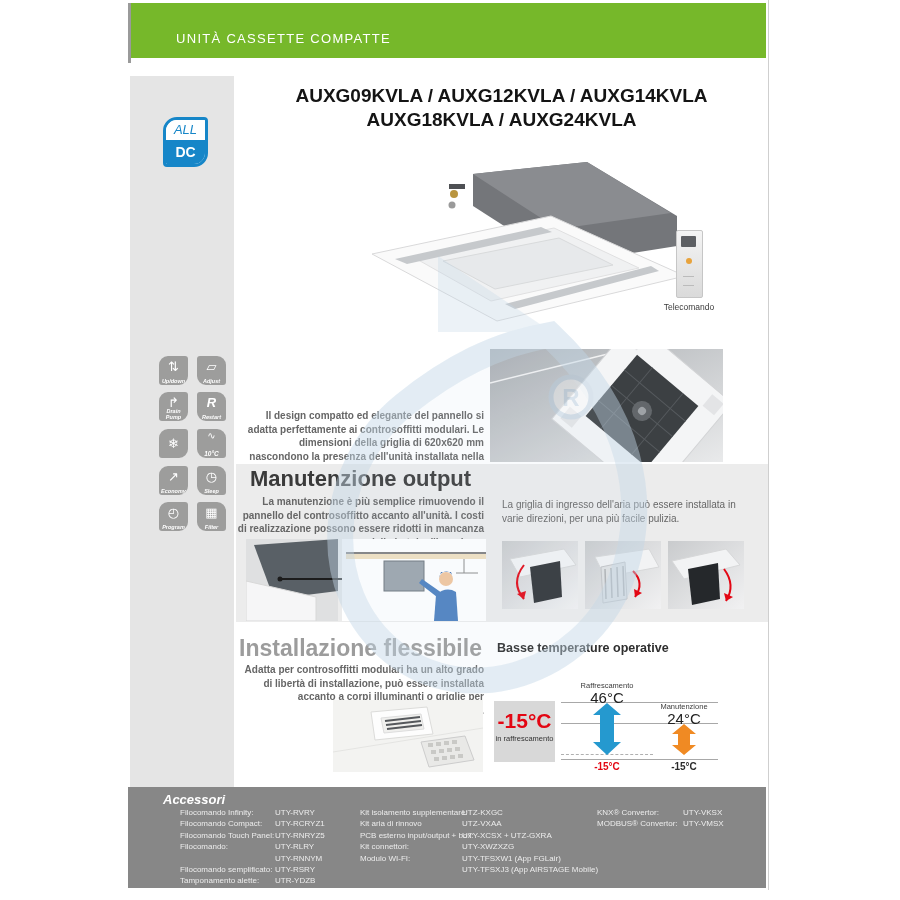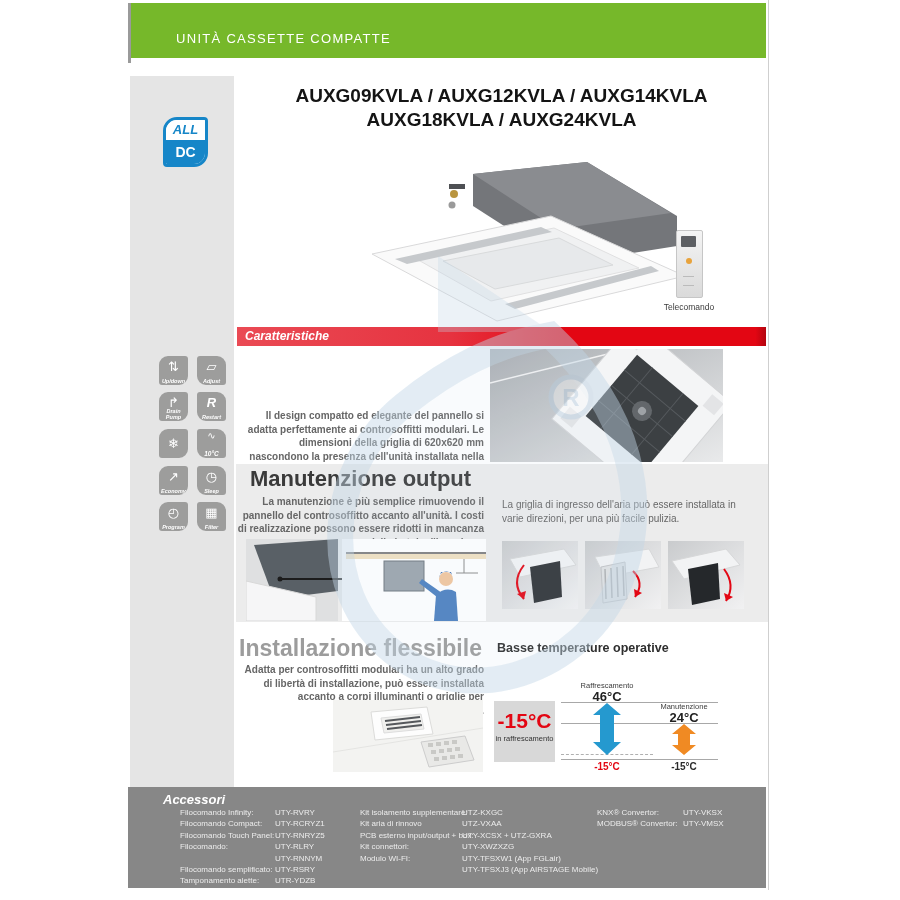--- a/index.html
+++ b/index.html
@@ -10,21 +10,21 @@
   
   .green-bar{left:131px;top:3px;width:635px;height:55px;background:#76b82a;}
   .green-edge{left:128px;top:3px;width:3px;height:60px;background:#9a9a9a;}
   .green-label{left:176px;top:31px;font-size:13px;color:#fff;letter-spacing:1.3px;}
   .right-rule{left:768px;top:0;width:1px;height:890px;background:#cfcfcf;}
 
   
   .sidebar{left:130px;top:76px;width:104px;height:711px;background:#e5e5e5;}
   .alldc{left:163px;top:117px;width:45px;height:50px;background:#fff;
          border:3px solid #1686c8;border-radius:14px 4px 14px 4px;overflow:hidden;box-sizing:border-box;}
-  .alldc .all{display:block;text-align:center;font-size:13px;line-height:20px;font-weight:bold;
+  .alldc .all{display:block;text-align:center;font-size:13px;line-height:20px;font-weight:normal;
               font-style:italic;color:#1686c8;background:#fff;}
   .alldc .dc{display:block;text-align:center;font-size:14px;line-height:24px;font-weight:bold;
              color:#fff;background:#1686c8;}
 
   
   .ficon{width:29px;height:29px;background:#9d9d9c;color:#fff;text-align:center;overflow:hidden;}
   .ficon.c1{border-radius:9px 3px 9px 3px;}
   .ficon.c2{border-radius:3px 9px 3px 9px;}
   .ficon .glyph{display:block;font-size:13px;line-height:22px;}
   .ficon .ilabel{position:absolute;left:0;right:0;bottom:1px;font-size:5.5px;font-style:italic;
@@ -63,21 +63,21 @@
 
   
   .lt-head{left:497px;top:641px;width:240px;font-size:12.5px;font-weight:bold;color:#2e2e2e;}
   .lt-box{left:494px;top:701px;width:61px;height:61px;background:#d8d8d8;text-align:center;}
   .lt-box .v{display:block;margin-top:9px;font-size:21px;font-weight:bold;color:#e30613;line-height:22px;}
   .lt-box .c{display:block;font-size:7.5px;color:#333;margin-top:2px;}
   .gline{height:1px;background:#a8a8a8;}
   .gline.dash{background:none;border-top:1px dashed #b0b0b0;height:0;}
   .cl{position:absolute;text-align:center;}
   .lab-s{font-size:7.5px;color:#3c3c3c;}
-  .lab-b{font-size:13px;font-weight:bold;color:#222;}
+  .lab-b{font-size:15px;font-weight:normal;color:#222;}
   .lab-min{font-size:10px;font-weight:bold;}
 
   
   .footer{left:128px;top:787px;width:638px;height:101px;background:#878787;color:#ececec;}
   .footer .acc-h{position:absolute;left:35px;top:5px;font-size:13px;font-weight:bold;
                  font-style:italic;color:#fff;}
   .acc-col{position:absolute;top:20px;font-size:8px;line-height:11.4px;white-space:nowrap;}
   .acc-col .lab{display:inline-block;}
   .acc-col.c1{left:35px;margin-left:17px;}  .acc-col.c1 .lab{width:95px;}
   .acc-col.c2{left:232px;} .acc-col.c2 .lab{width:102px;}
@@ -163,23 +163,20 @@
     </svg>
   </div>
 
   <div class="abs remote">
     <span class="disp"></span>
     <span class="btn"></span>
     <span class="keys"></span>
   </div>
   <div class="abs remote-label">Telecomando</div>
 
-  <div class="abs red-bar">
-    <span>Caratteristiche</span>
-  </div>
 
   <div class="abs body-txt ra" style="left:237px;top:409px;width:247px;">Il design compatto ed elegante del pannello si adatta perfettamente ai controsoffitti modulari. Le dimensioni della griglia di 620x620 mm nascondono la presenza dell'unità installata nella stanza.</div>
   <div class="abs photo" style="left:490px;top:349px;width:233px;height:113px;">
     <svg width="233" height="113" viewBox="0 0 233 113">
       <defs>
           <linearGradient id="g1" x1="0" y1="0" x2="1" y2="1">
         <stop offset="0" stop-color="#a9adb1"></stop>
             <stop offset="1" stop-color="#e9eaeb"></stop>
           </linearGradient>
         </defs>

